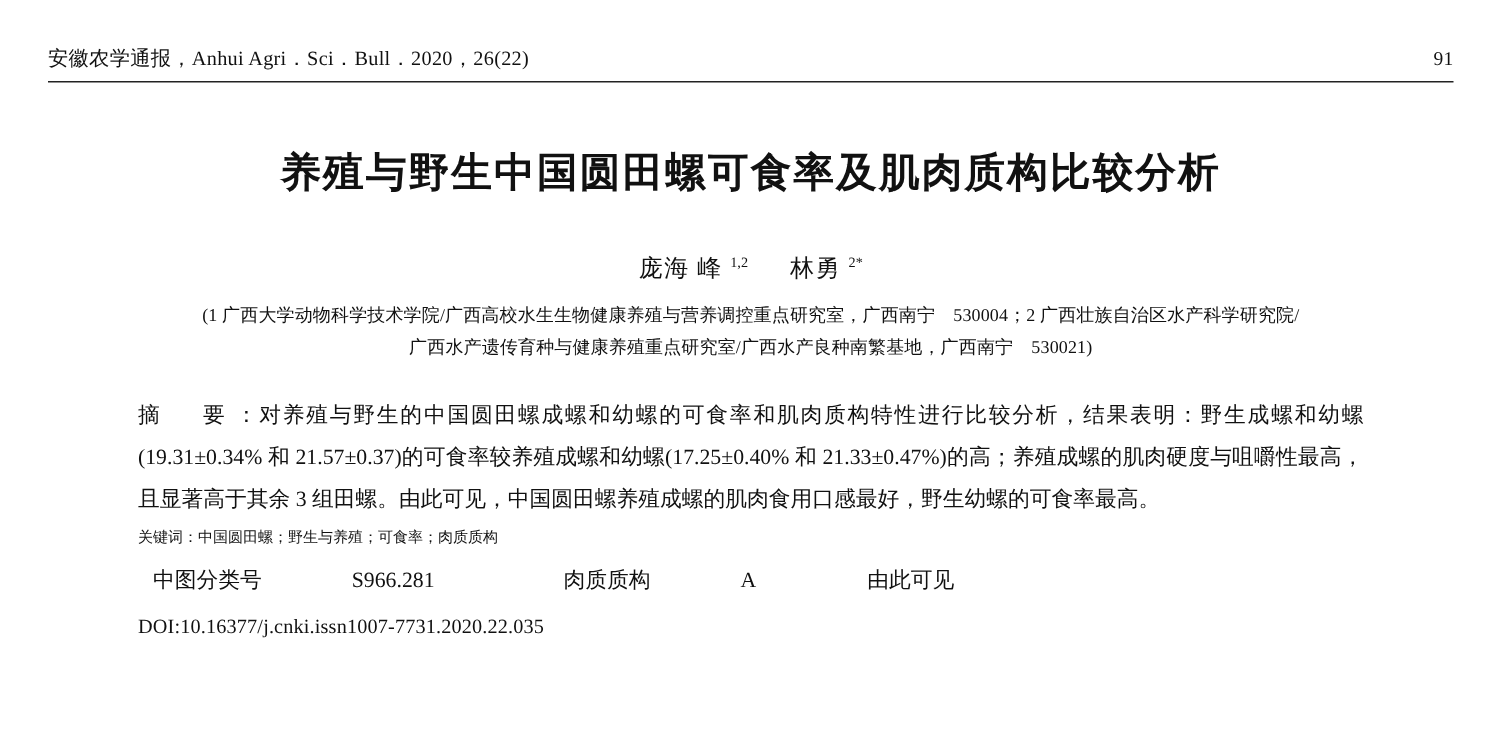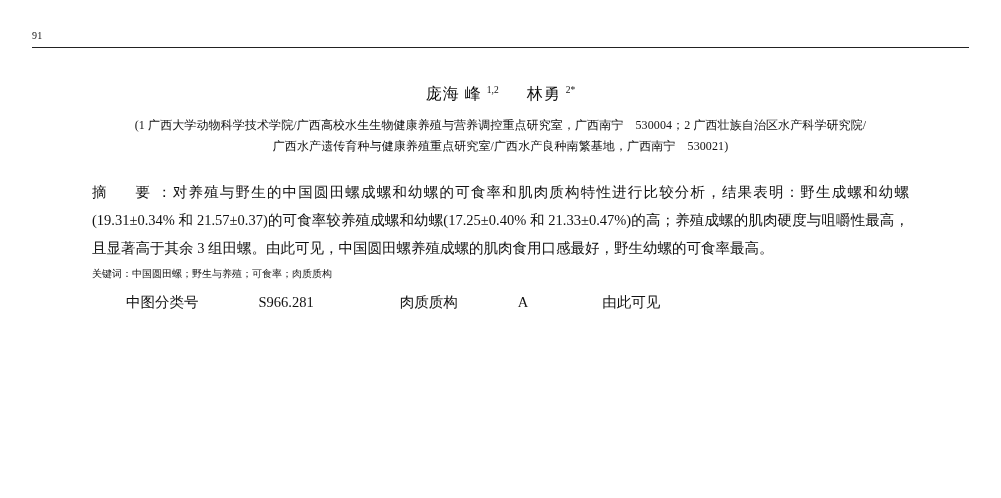--- a/index.html
+++ b/index.html
@@ -30,21 +30,21 @@
     justify-content: space-between;
     padding: 30px 2px 6px 2px;
     font-size: 13.5px;
     letter-spacing: 0.2px;
   }
   .runhead .journal {
     font-family: "Liberation Serif", "DejaVu Serif", serif;
     white-space: nowrap;
   }
   .runhead .pageno {
-    font-size: 10px;
+    font-size: 13px;
     font-family: "Liberation Serif", "DejaVu Serif", serif;
   }
   .rule {
     border-bottom: 1px solid #222;
     margin: 0 2px 0 2px;
   }
 
   
   .title {
     text-align: center;
@@ -96,21 +96,21 @@
     margin-top: 27px;
   }
   .kw {
     margin: 2px 62px 0 62px;
     font-size: 10px;
     line-height: 1.9;
   }
 
   
   .clsline {
-    margin: 6px 62px 0 96px;
+    margin: 6px 62px 0 72px;
     font-size: 14.5px;
     line-height: 1.9;
     display: flex;
     align-items: baseline;
     gap: 17px;
   }
   .clsline .seg { white-space: nowrap; }
   .gap-a { display: inline-block; width: 26px; }
   .gap-b { display: inline-block; width: 52px; }
   .gap-c { display: inline-block; width: 26px; }
@@ -122,24 +122,26 @@
     font-size: 13.5px;
     letter-spacing: 0.1px;
   }
 </style>
 </head>
 <body>
 
 <div class="page">
 
   <div class="runhead">
+    <div class="journal">安徽农学通报，Anhui Agri．Sci．Bull．2020，26(22)</div>
     <div class="pageno">91</div>
   </div>
   <div class="rule"></div>
 
+  <div class="title">养殖与野生中国圆田螺可食率及肌肉质构比较分析</div>
 
   <div class="authors">
     <span class="name"><span>庞</span><span class="given">海峰</span><sup>1,2</sup></span><span class="name"><span>林</span><span class="given">勇</span><sup>2*</sup></span>
   </div>
 
   <div class="affil">
     <div>(1 广西大学动物科学技术学院/广西高校水生生物健康养殖与营养调控重点研究室，广西南宁　530004；2 广西壮族自治区水产科学研究院/</div>
     <div>广西水产遗传育种与健康养殖重点研究室/广西水产良种南繁基地，广西南宁　530021)</div>
   </div>
 
@@ -157,14 +159,15 @@
     <span class="seg">S966.281</span>
     <span class="gap-b"></span>
     <span class="seg">肉质质构</span>
     <span class="gap-c"></span>
     <span class="seg">A</span>
     <span class="gap-d"></span>
     <span class="seg">由此可见</span>
     <span class="gap-e"></span>
   </div>
 
+  <div class="doi">DOI:10.16377/j.cnki.issn1007-7731.2020.22.035</div>
 
 </div>
 
 </body></html>

